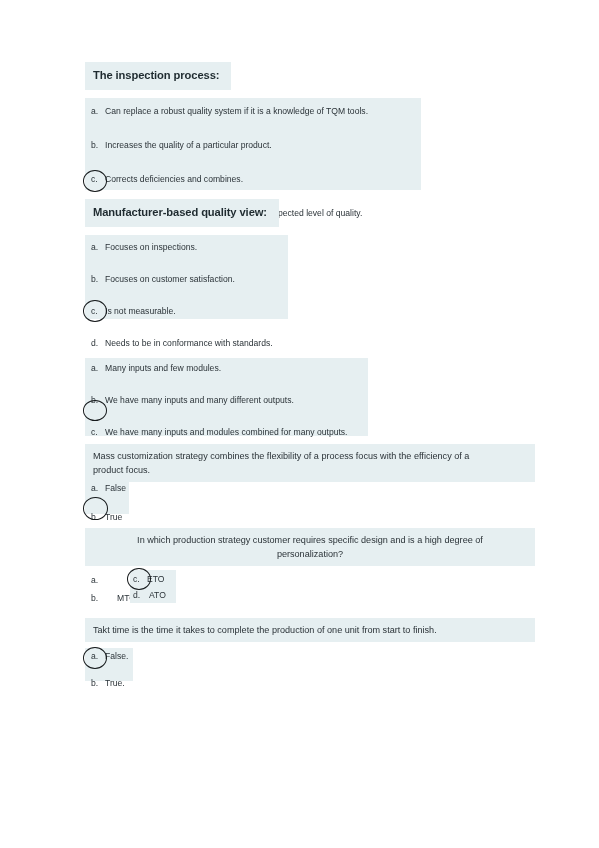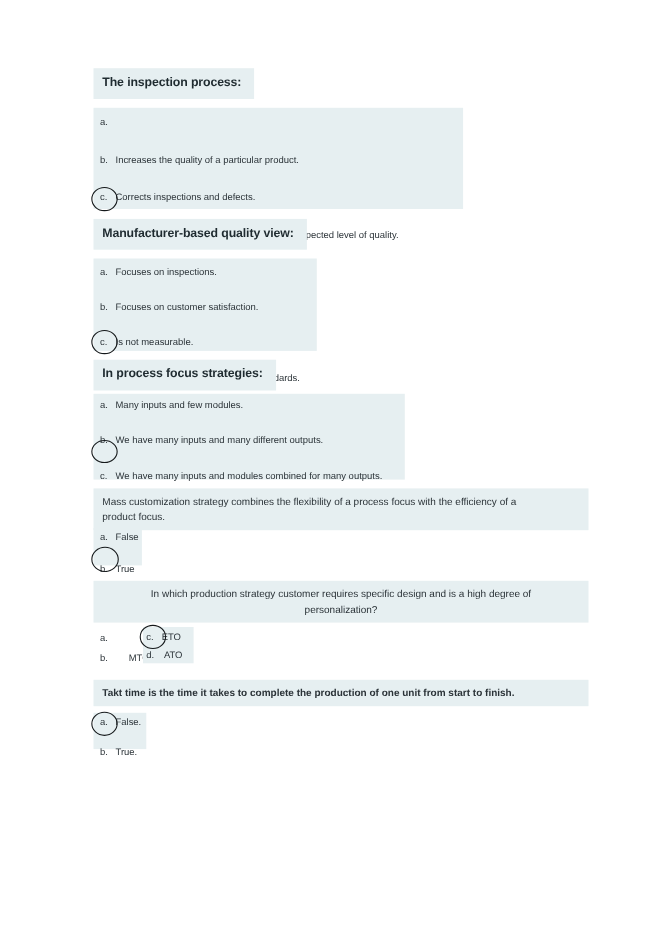--- a/index.html
+++ b/index.html
@@ -96,28 +96,29 @@
 
 <div class="page">
 
   <div class="blk" style="left:85px; top:62px;">
     <div class="hl heading">The inspection process:</div>
   </div>
 
   <div class="blk hl" style="left:85px; top:98px; width:336px; height:92px;">
     <div class="opt" style="top:9px;">
       <span class="lbl">a.</span>
+      <span class="txt">Can replace a robust quality system if it is a knowledge of TQM tools.</span>
     </div>
     <div class="opt" style="top:32px;">
       <span class="lbl">b.</span>
       <span class="txt">Increases the quality of a particular product.</span>
     </div>
     <div class="opt" style="top:55px;">
       <span class="lbl">c.</span>
-      <span class="txt">Corrects inspections and defects.</span>
+      <span class="txt">Corrects deficiencies and combines.</span>
     </div>
     <div class="opt" style="top:78px;">
       <span class="lbl">d.</span>
       <span class="txt">Ensures that an operation is producing the expected level of quality.</span>
     </div>
   </div>
   <div class="circle" style="left:83px; top:170px; width:22px; height:20px;"></div>
 
   <div class="blk" style="left:85px; top:199px;">
     <div class="hl heading">Manufacturer-based quality view:</div>
@@ -136,23 +137,20 @@
       <span class="lbl">c.</span>
       <span class="txt">Is not measurable.</span>
     </div>
     <div class="opt" style="top:71px;">
       <span class="lbl">d.</span>
       <span class="txt">Needs to be in conformance with standards.</span>
     </div>
   </div>
   <div class="circle" style="left:83px; top:300px; width:22px; height:20px;"></div>
 
-  <div class="blk" style="left:85px; top:327px;">
-    <div class="hl heading">In process focus strategies:</div>
-  </div>
 
   <div class="blk hl" style="left:85px; top:358px; width:283px; height:78px;">
     <div class="opt" style="top:6px;">
       <span class="lbl">a.</span>
       <span class="txt">Many inputs and few modules.</span>
     </div>
     <div class="opt" style="top:27px;">
       <span class="lbl">b.</span>
       <span class="txt">We have many inputs and many different outputs.</span>
     </div>
@@ -201,21 +199,21 @@
   <div class="blk hl clip" style="left:130px; top:570px; width:46px; height:33px;">
     <div class="colgrid" style="left:0; top:0; width:46px; height:40px;">
       <div class="cell" style="left:3px; top:5px;">c.</div>
       <div class="cell" style="left:17px; top:5px;">ETO</div>
       <div class="cell" style="left:3px; top:21px;">d.</div>
       <div class="cell" style="left:19px; top:21px;">ATO</div>
     </div>
   </div>
   <div class="circle" style="left:127px; top:568px; width:22px; height:20px;"></div>
 
-  <div class="blk hl stmt" style="left:85px; top:618px; width:434px;font-weight:bold;">
+  <div class="blk hl stmt" style="left:85px; top:618px; width:434px;">
     <div>Takt time is the time it takes to complete the production of one unit from start to finish.</div>
   </div>
 
   <div class="blk hl" style="left:85px; top:648px; width:48px; height:33px;">
     <div class="opt" style="top:4px;">
       <span class="lbl">a.</span>
       <span class="txt">False.</span>
     </div>
     <div class="opt" style="top:20px;">
       <span class="lbl">b.</span>

